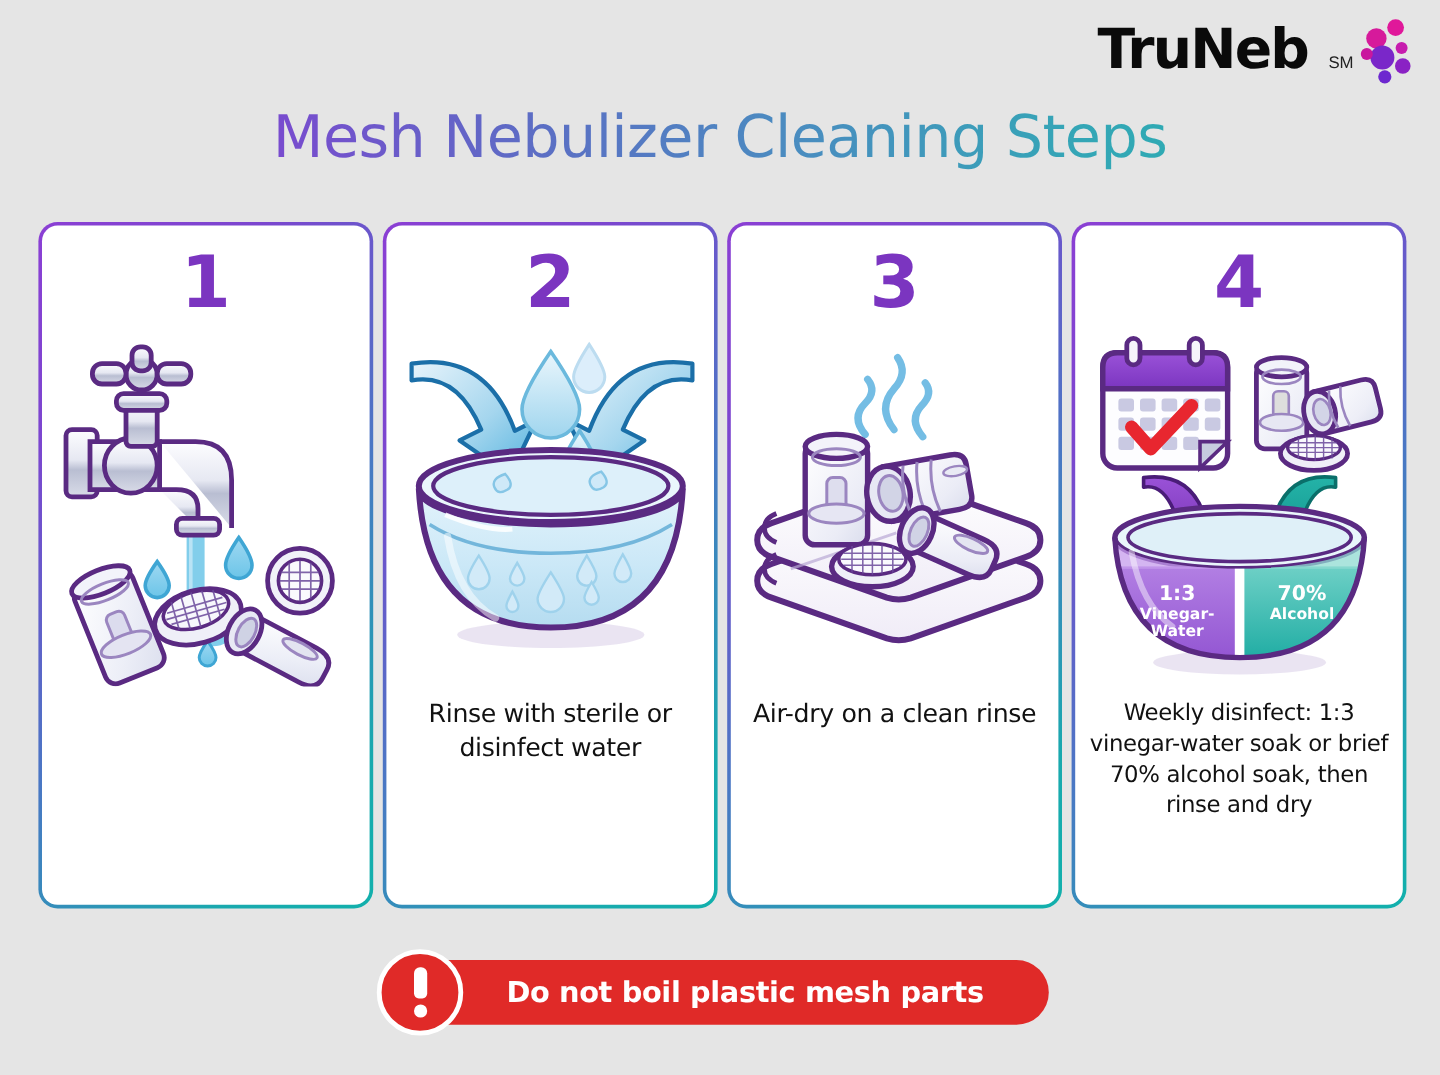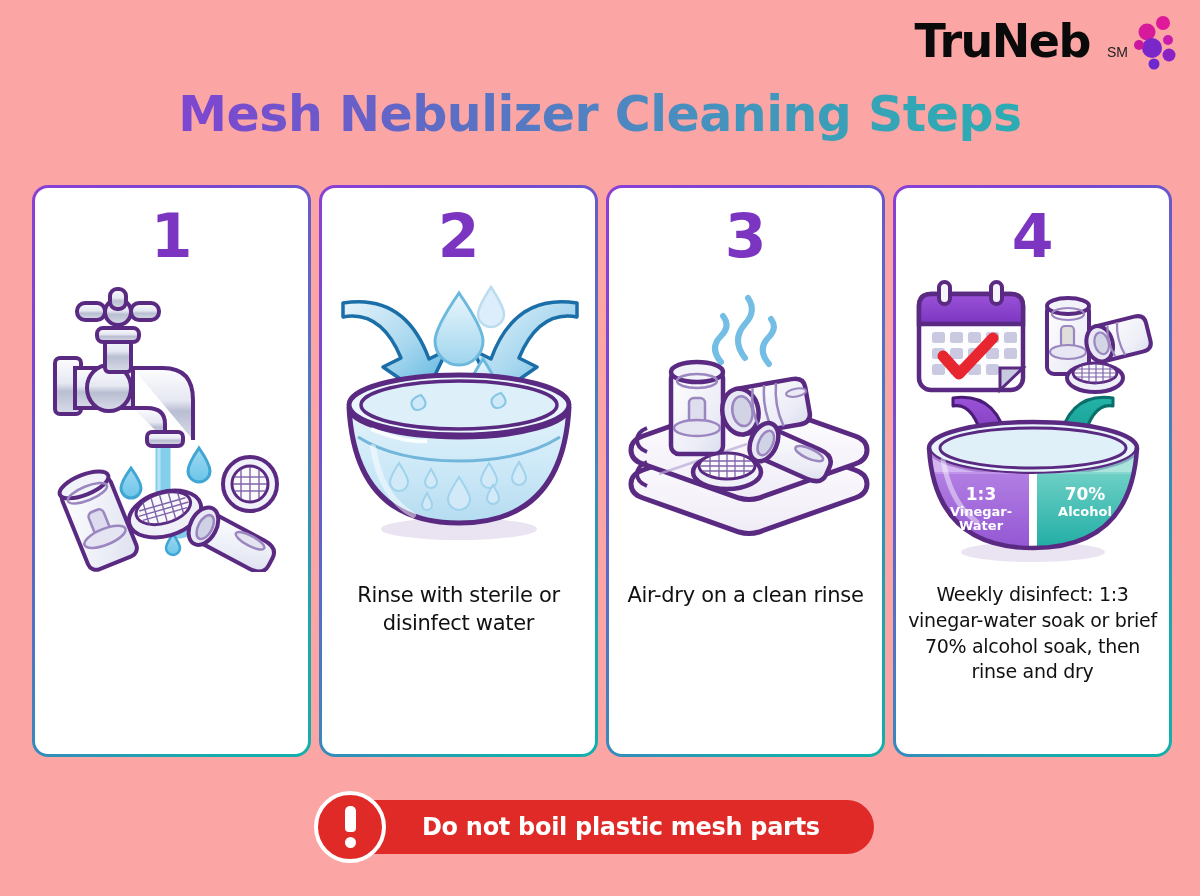--- a/index.html
+++ b/index.html
@@ -2,38 +2,38 @@
 <html><head>
 <meta charset="utf-8">
 <style>
   * { box-sizing: border-box; margin: 0; padding: 0; }
   html, body {
     width: 1200px; height: 896px;
     background: #ffffff;
     font-family: "Liberation Sans", sans-serif;
     overflow: hidden;
   }
-  .page { position: relative; width: 1200px; height: 896px; background: #fca5a5; padding-left: 16px; }
+  .page { position: relative; width: 1200px; height: 896px; background: #e5e5e5; padding-left: 16px; }
 
   
   .logo { position: absolute; top: 18px; right: 18px; display: flex; align-items: flex-start; }
   .logo-word {
     font-family: "DejaVu Sans", sans-serif;
     font-size: 46px; font-weight: 700; color: #0a0a0a;
     letter-spacing: -1.5px; line-height: 1;
   }
   .logo-tm { font-size: 14px; color: #222; margin-top: 26px; margin-left: 17px; }
   .logo-dots { width: 52px; height: 56px; margin-left: 2px; margin-top: -4px; }
 
   
   .title {
     position: absolute; top: 86px; left: 0; width: 1200px;
     text-align: center;
     font-family: "DejaVu Sans", sans-serif;
-    font-size: 49px; font-weight: 700; letter-spacing: -0.5px;
+    font-size: 49px; font-weight: 400; letter-spacing: -0.5px;
     background: linear-gradient(90deg,#8b3fd4 0%, #7a49cf 18%, #5b6fc4 38%, #4a8cc0 55%, #34a6b6 75%, #1fb5ad 100%);
     -webkit-background-clip: text; background-clip: text;
     color: transparent; -webkit-text-fill-color: transparent;
   }
 
   
   .cards {
     position: absolute; top: 185px; left: 32px;
     width: 1140px; height: 572px;
     display: flex; gap: 8px;

